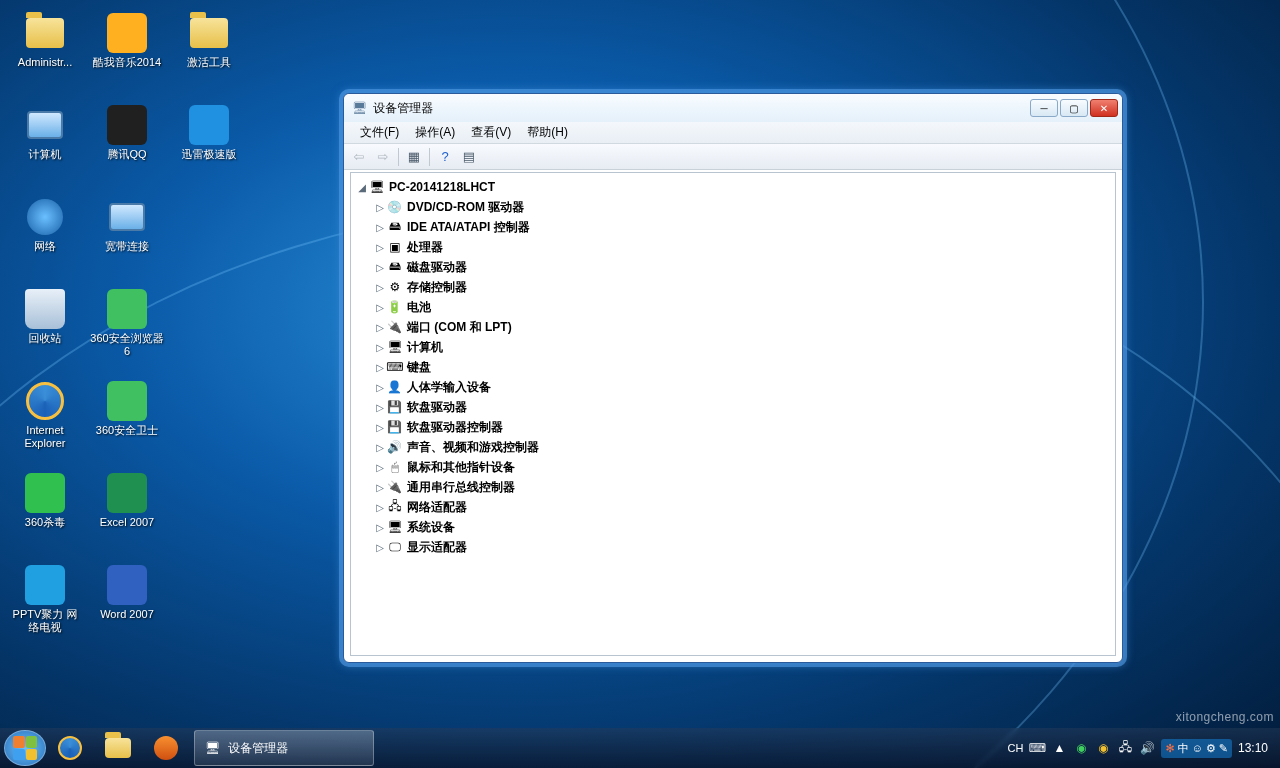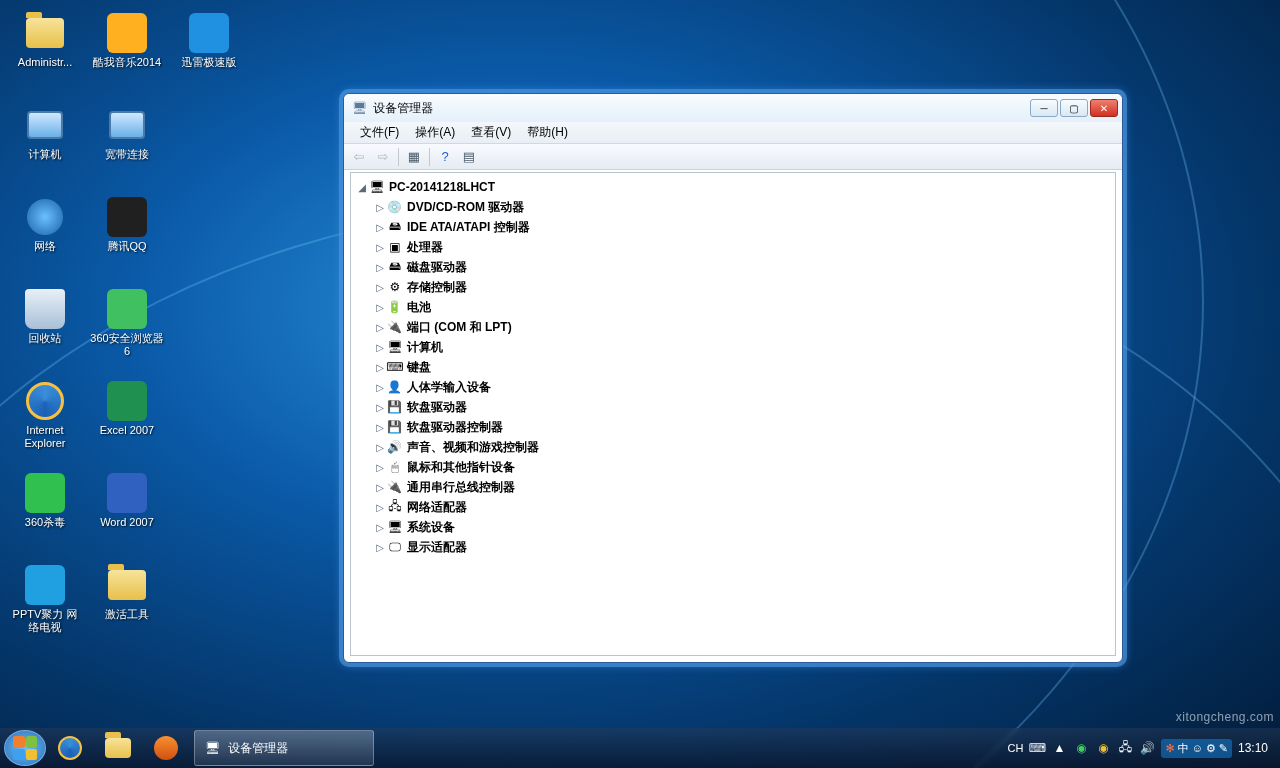--- a/index.html
+++ b/index.html
@@ -107,35 +107,41 @@
         <div class="lbl">PPTV聚力 网络电视</div>
       </div>
       <div class="desktop-icon">
         <div class="ico">
           <span class="ico-app" style="background:#ffb020"></span>
         </div>
         <div class="lbl">酷我音乐2014</div>
       </div>
       <div class="desktop-icon">
         <div class="ico">
+          <span class="ico-app" style="background:#202020"></span>
+        </div>
+        <div class="lbl">腾讯QQ</div>
+      </div>
+      <div class="desktop-icon">
+        <div class="ico">
           <span class="ico-computer"></span>
         </div>
         <div class="lbl">宽带连接</div>
       </div>
       <div class="desktop-icon">
         <div class="ico">
-          <span class="ico-app" style="background:#202020"></span>
-        </div>
-        <div class="lbl">腾讯QQ</div>
-      </div>
-      <div class="desktop-icon">
-        <div class="ico">
           <span class="ico-app" style="background:#40c060"></span>
         </div>
         <div class="lbl">360安全浏览器6</div>
+      </div>
+      <div class="desktop-icon">
+        <div class="ico">
+          <span class="ico-app" style="background:#40c060"></span>
+        </div>
+        <div class="lbl">360安全卫士</div>
       </div>
       <div class="desktop-icon">
         <div class="ico">
           <span class="ico-app" style="background:#209050"></span>
         </div>
         <div class="lbl">Excel 2007</div>
       </div>
       <div class="desktop-icon">
         <div class="ico">
           <span class="ico-app" style="background:#3060c0"></span>

